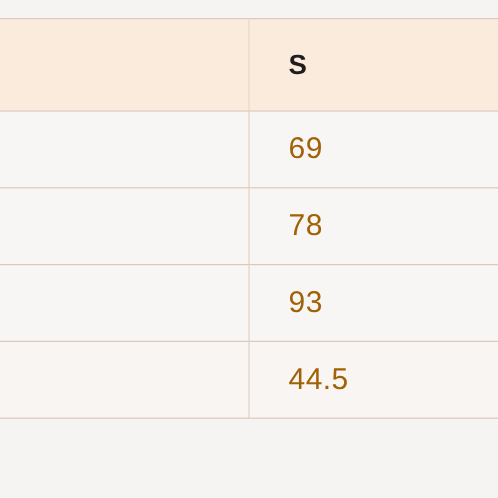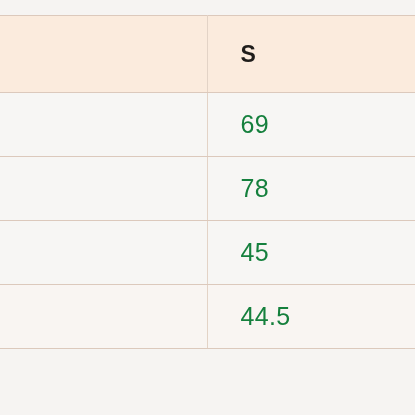--- a/index.html
+++ b/index.html
@@ -64,21 +64,21 @@
     background: #fbebdd;
     color: #1f1d1b;
     font-size: 23px;
     font-weight: bold;
     letter-spacing: 0.2px;
   }
 
   .data-table tbody td {
     height: 64px;
     background: #f7f6f4;
-    color: #15803d;
+    color: #a16207;
     font-size: 25px;
     font-weight: normal;
     letter-spacing: 0.3px;
   }
 
   
   .data-table tbody tr.row-last td {
     background: #f9f5f2;
   }
 
@@ -110,21 +110,21 @@
       <tr class="row-0">
         <td class="cell-empty"></td>
         <td>69</td>
       </tr>
       <tr class="row-1">
         <td class="cell-empty"></td>
         <td>78</td>
       </tr>
       <tr class="row-2">
         <td class="cell-empty"></td>
-        <td>45</td>
+        <td>93</td>
       </tr>
       <tr class="row-3 row-last">
         <td class="cell-empty"></td>
         <td>44.5</td>
       </tr>
     </tbody>
   </table>
 
 </div>
 

